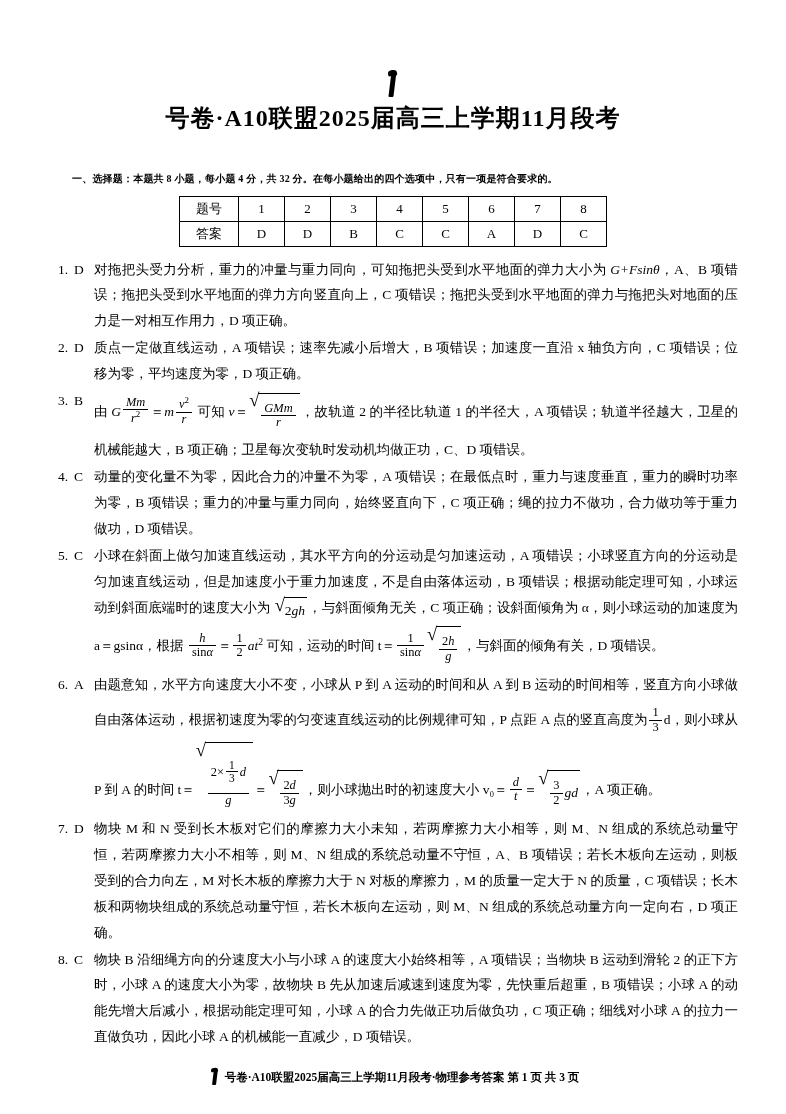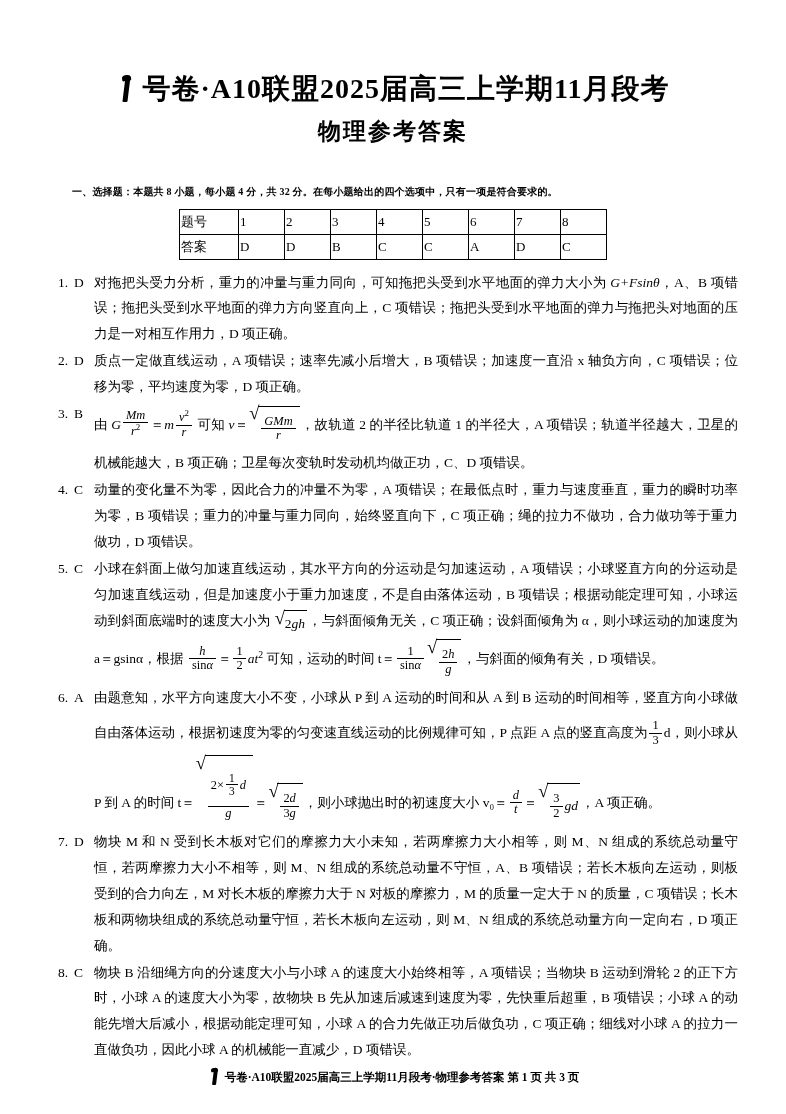--- a/index.html
+++ b/index.html
@@ -21,27 +21,28 @@
     box-sizing: border-box;
     padding: 56px 48px 20px 48px;
     position: relative;
   }
   
   .title-block {
     text-align: center;
     margin-top: 14px;
   }
   .title-line1 {
-    font-size: 28px;
+    font-size: 24px;
     font-weight: bold;
     letter-spacing: 1px;
     display: flex;
     align-items: center;
     justify-content: center;
     gap: 4px;
+    flex-direction: column;
   }
   .brand-mark {
     display: inline-block;
     position: relative;
     width: 22px;
     height: 28px;
     vertical-align: middle;
   }
   .brand-mark .stroke {
     position: absolute;
@@ -83,21 +84,21 @@
     display: flex;
     justify-content: center;
     margin-top: 8px;
   }
   table.answer-table {
     border-collapse: collapse;
     font-size: 13px;
   }
   table.answer-table td {
     border: 1px solid #000;
-    text-align: left;
+    text-align: center;
     height: 22px;
     font-family: "Liberation Serif", serif;
   }
   table.answer-table td.head {
     width: 56px;
     font-size: 13px;
   }
   table.answer-table td.cell {
     width: 43px;
   }
@@ -196,21 +197,20 @@
 <div class="page">
 
   <div class="title-block">
     <div class="title-line1">
       <span class="brand-mark">
         <span class="dot"></span>
           <span class="stroke"></span>
       </span>
       <span>号卷·A10联盟2025届高三上学期11月段考</span>
     </div>
-    <div class="title-line2">物理参考答案</div>
   </div>
 
   <div class="section-heading">一、选择题：本题共 8 小题，每小题 4 分，共 32 分。在每小题给出的四个选项中，只有一项是符合要求的。</div>
 
   <div class="answer-table-wrap">
     <table class="answer-table">
       <tbody>
           <tr>
         <td class="head">题号</td>
         <td class="cell">1</td>

